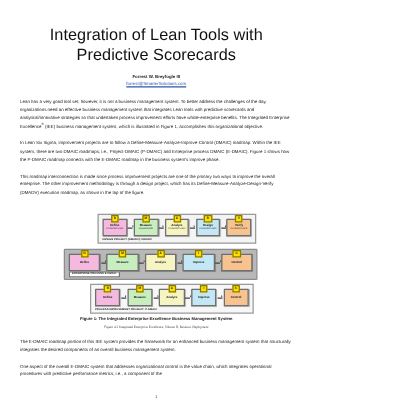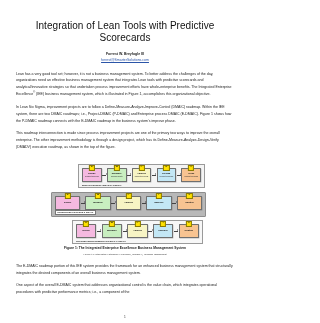--- a/index.html
+++ b/index.html
@@ -18,21 +18,21 @@
   .page {
     width: 250px;
     height: 323px;
     background: #ffffff;
     box-sizing: border-box;
     padding: 16px 16px 4px 16px;
     position: relative;
   }
   .doc-title {
     text-align: center;
-    font-size: 10px;
+    font-size: 13px;
     font-family: "Liberation Sans", sans-serif;
     font-weight: 400;
     letter-spacing: 0.05px;
     color: #111;
     margin: 4px 0 0 0;
     line-height: 1.2;
   }
   .author {
     text-align: center;
     font-size: 3.5px;

